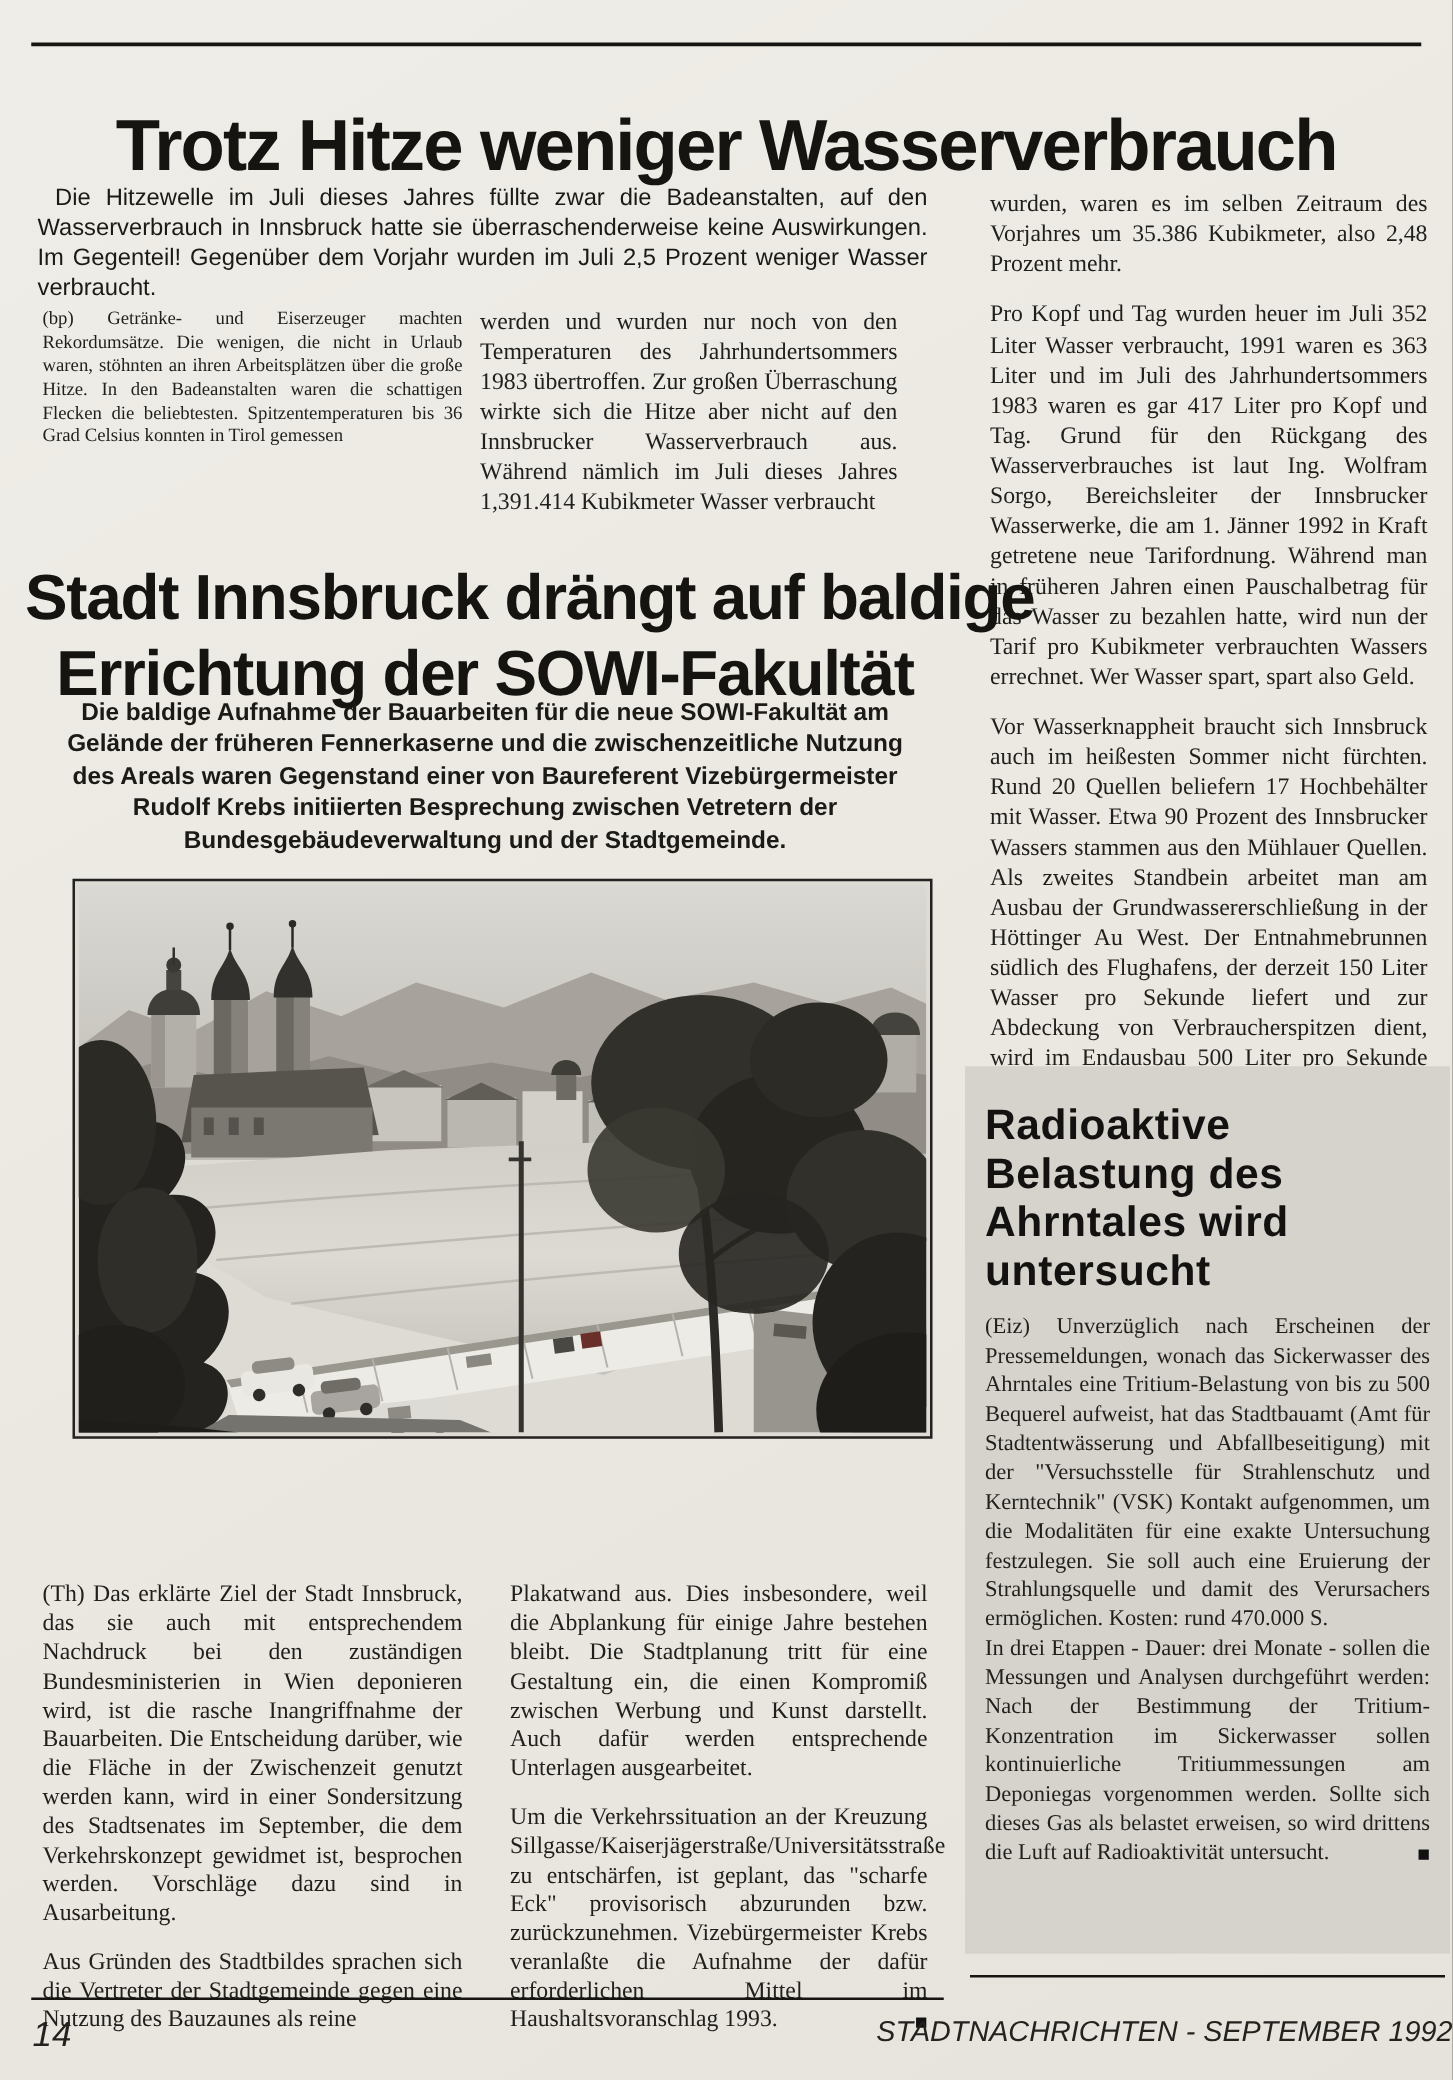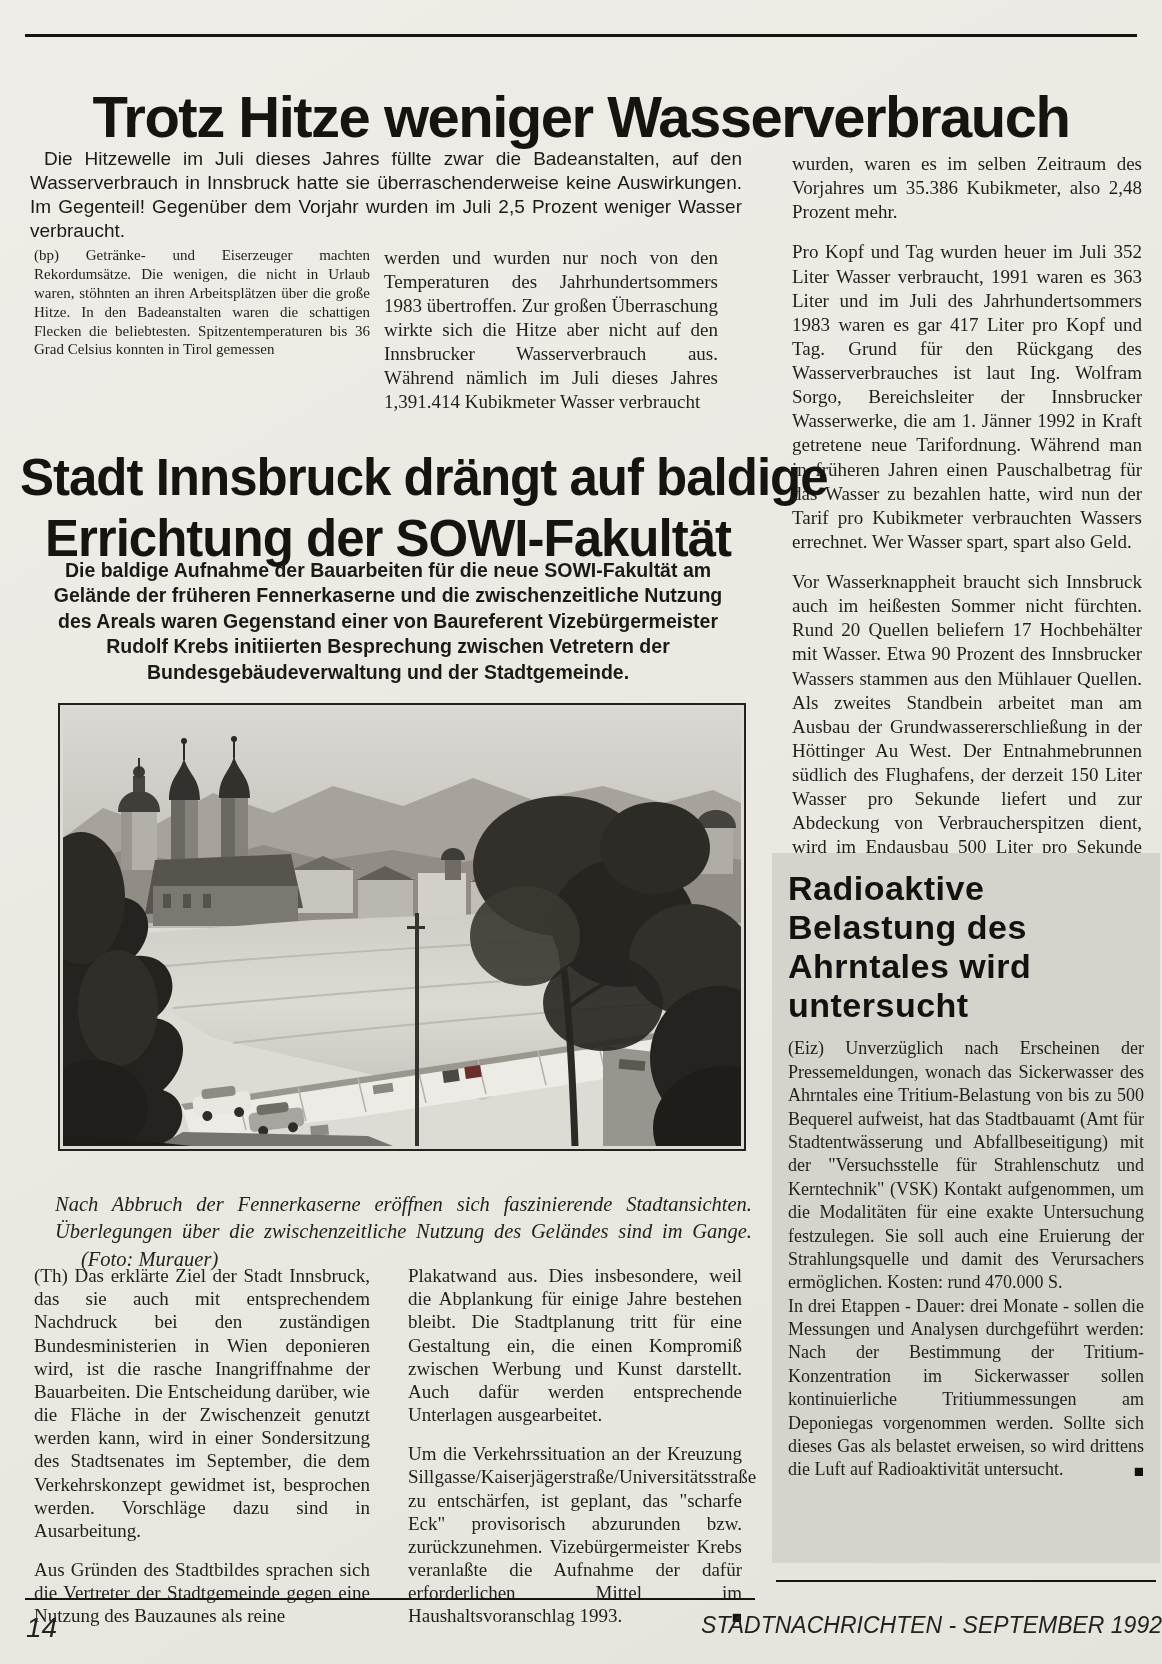--- a/index.html
+++ b/index.html
@@ -51,21 +51,21 @@
     position:absolute;left:55px;top:1170px;width:697px;
     font-style:italic;font-size:20.5px;line-height:1.36;text-align:justify;color:#23221f;
   }
   .caption .credit{display:inline-block;margin-left:26px;}
 
   .col1b{left:18px;top:1248px;width:368px;font-size:19px;line-height:1.22;}
   .col2b{left:392px;top:1248px;width:366px;font-size:19px;line-height:1.22;}
 
   .graybox{
     position:absolute;left:772px;top:853px;width:388px;height:710px;box-sizing:border-box;
-    background:#d5d3cc;padding:16px 16px 10px 16px;overflow:hidden;
+    background:#d5d3cc;padding:28px 16px 10px 16px;overflow:hidden;
   }
   .graybox h3{
     margin:0 0 12px 0;font-family:"Liberation Sans",sans-serif;font-weight:bold;
     font-size:34px;line-height:1.15;letter-spacing:.5px;color:#131210;
   }
   .graybox p{margin:0;font-size:18px;line-height:1.3;text-align:justify;color:#201f1c;}
 
   .endmark{float:right;font-size:17px;line-height:1;margin-top:5px;color:#111;}
 
   .page-num{
@@ -238,21 +238,20 @@
         <ellipse cx="628" cy="252" rx="62" ry="56" fill="#31302a"></ellipse>
         <ellipse cx="540" cy="295" rx="60" ry="48" fill="#262520" opacity="0.9"></ellipse>
         <ellipse cx="655" cy="350" rx="68" ry="72" fill="#242320"></ellipse>
         <ellipse cx="662" cy="420" rx="72" ry="62" fill="#1e1d19"></ellipse>
       </g>
       <polygon fill="#75736d" points="95,438 330,438 305,428 120,424"></polygon>
       <polygon fill="#1e1d1a" points="0,438 0,428 92,434 128,438"></polygon>
     </svg>
   </div>
 
-  <p class="caption"><span>Nach Abbruch der Fennerkaserne eröffnen sich faszinierende Stadtansichten. Überlegungen über die zwischenzeitliche Nutzung des Geländes sind im Gange.</span><span class="credit">(Foto: Murauer)</span></p>
 
   <div class="bodycol col1b">
     <p>(Th) Das erklärte Ziel der Stadt Innsbruck, das sie auch mit entsprechendem Nachdruck bei den zuständigen Bundesministerien in Wien deponieren wird, ist die rasche Inangriffnahme der Bauarbeiten. Die Entscheidung darüber, wie die Fläche in der Zwischenzeit genutzt werden kann, wird in einer Sondersitzung des Stadtsenates im September, die dem Verkehrskonzept gewidmet ist, besprochen werden. Vorschläge dazu sind in Ausarbeitung.</p>
     <p>Aus Gründen des Stadtbildes sprachen sich die Vertreter der Stadtgemeinde gegen eine Nutzung des Bauzaunes als reine</p>
   </div>
 
   <div class="bodycol col2b">
     <p>Plakatwand aus. Dies insbesondere, weil die Abplankung für einige Jahre bestehen bleibt. Die Stadtplanung tritt für eine Gestaltung ein, die einen Kompromiß zwischen Werbung und Kunst darstellt. Auch dafür werden entsprechende Unterlagen ausgearbeitet.</p>
     <p><span>Um die Verkehrssituation an der Kreuzung Sillgasse/Kaiserjägerstraße/Universitätsstraße zu entschärfen, ist geplant, das "scharfe Eck" provisorisch abzurunden bzw. zurückzunehmen. Vizebürgermeister Krebs veranlaßte die Aufnahme der dafür erforderlichen Mittel im Haushaltsvoranschlag 1993.</span><span class="endmark">■</span></p>
   </div>

